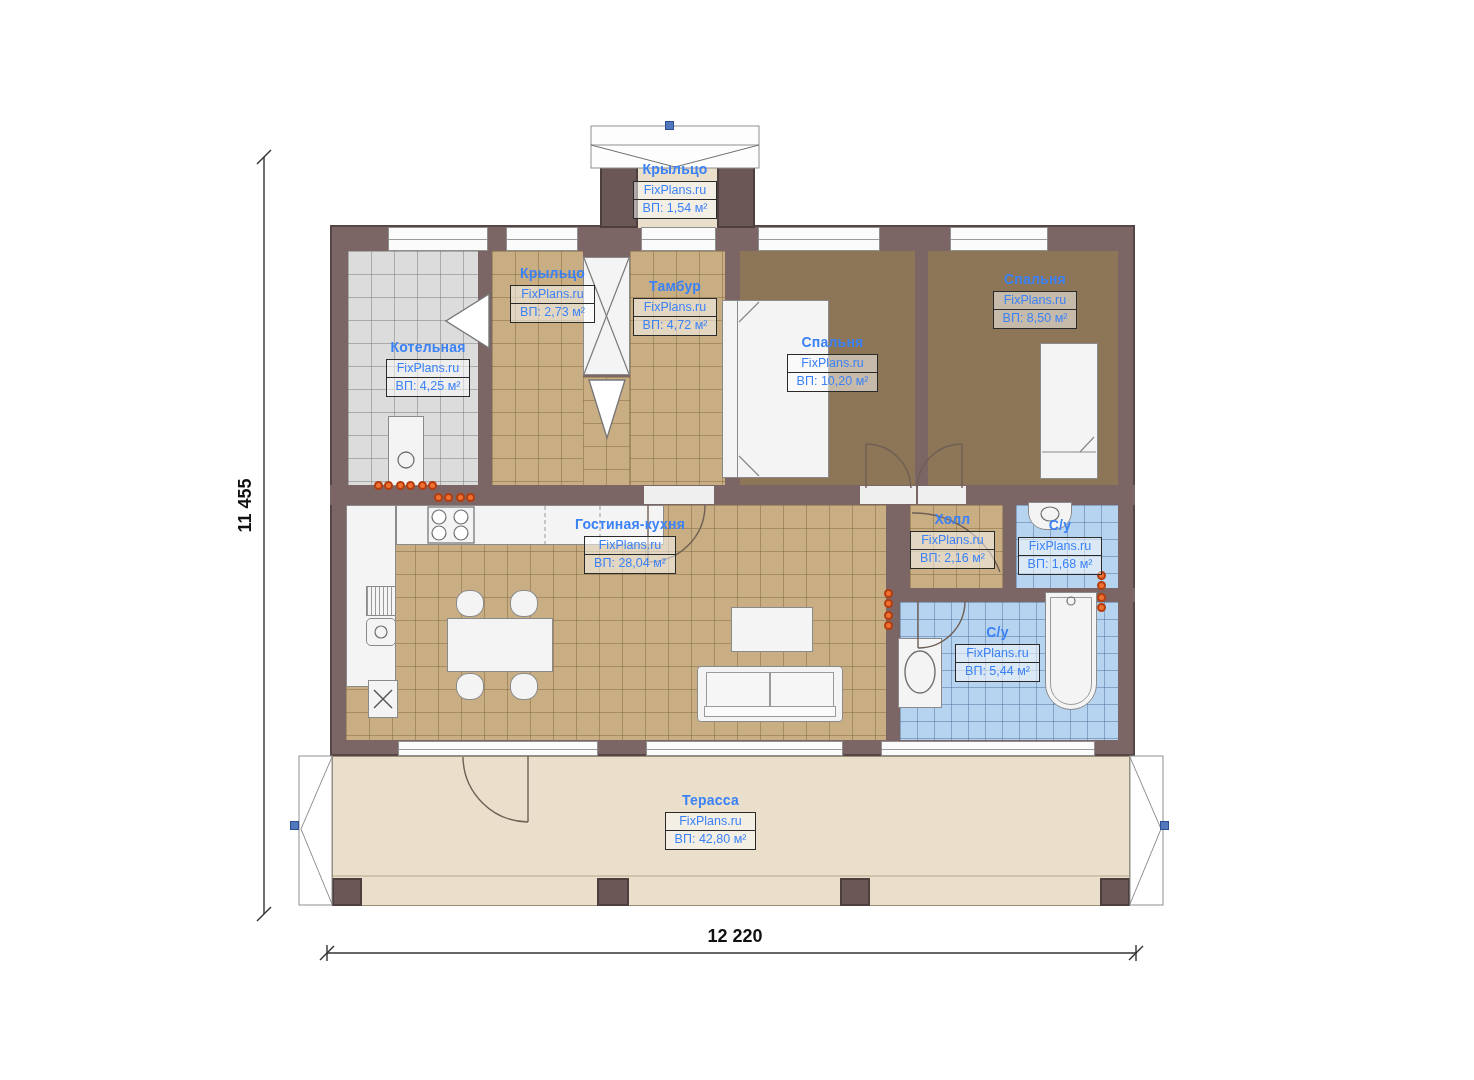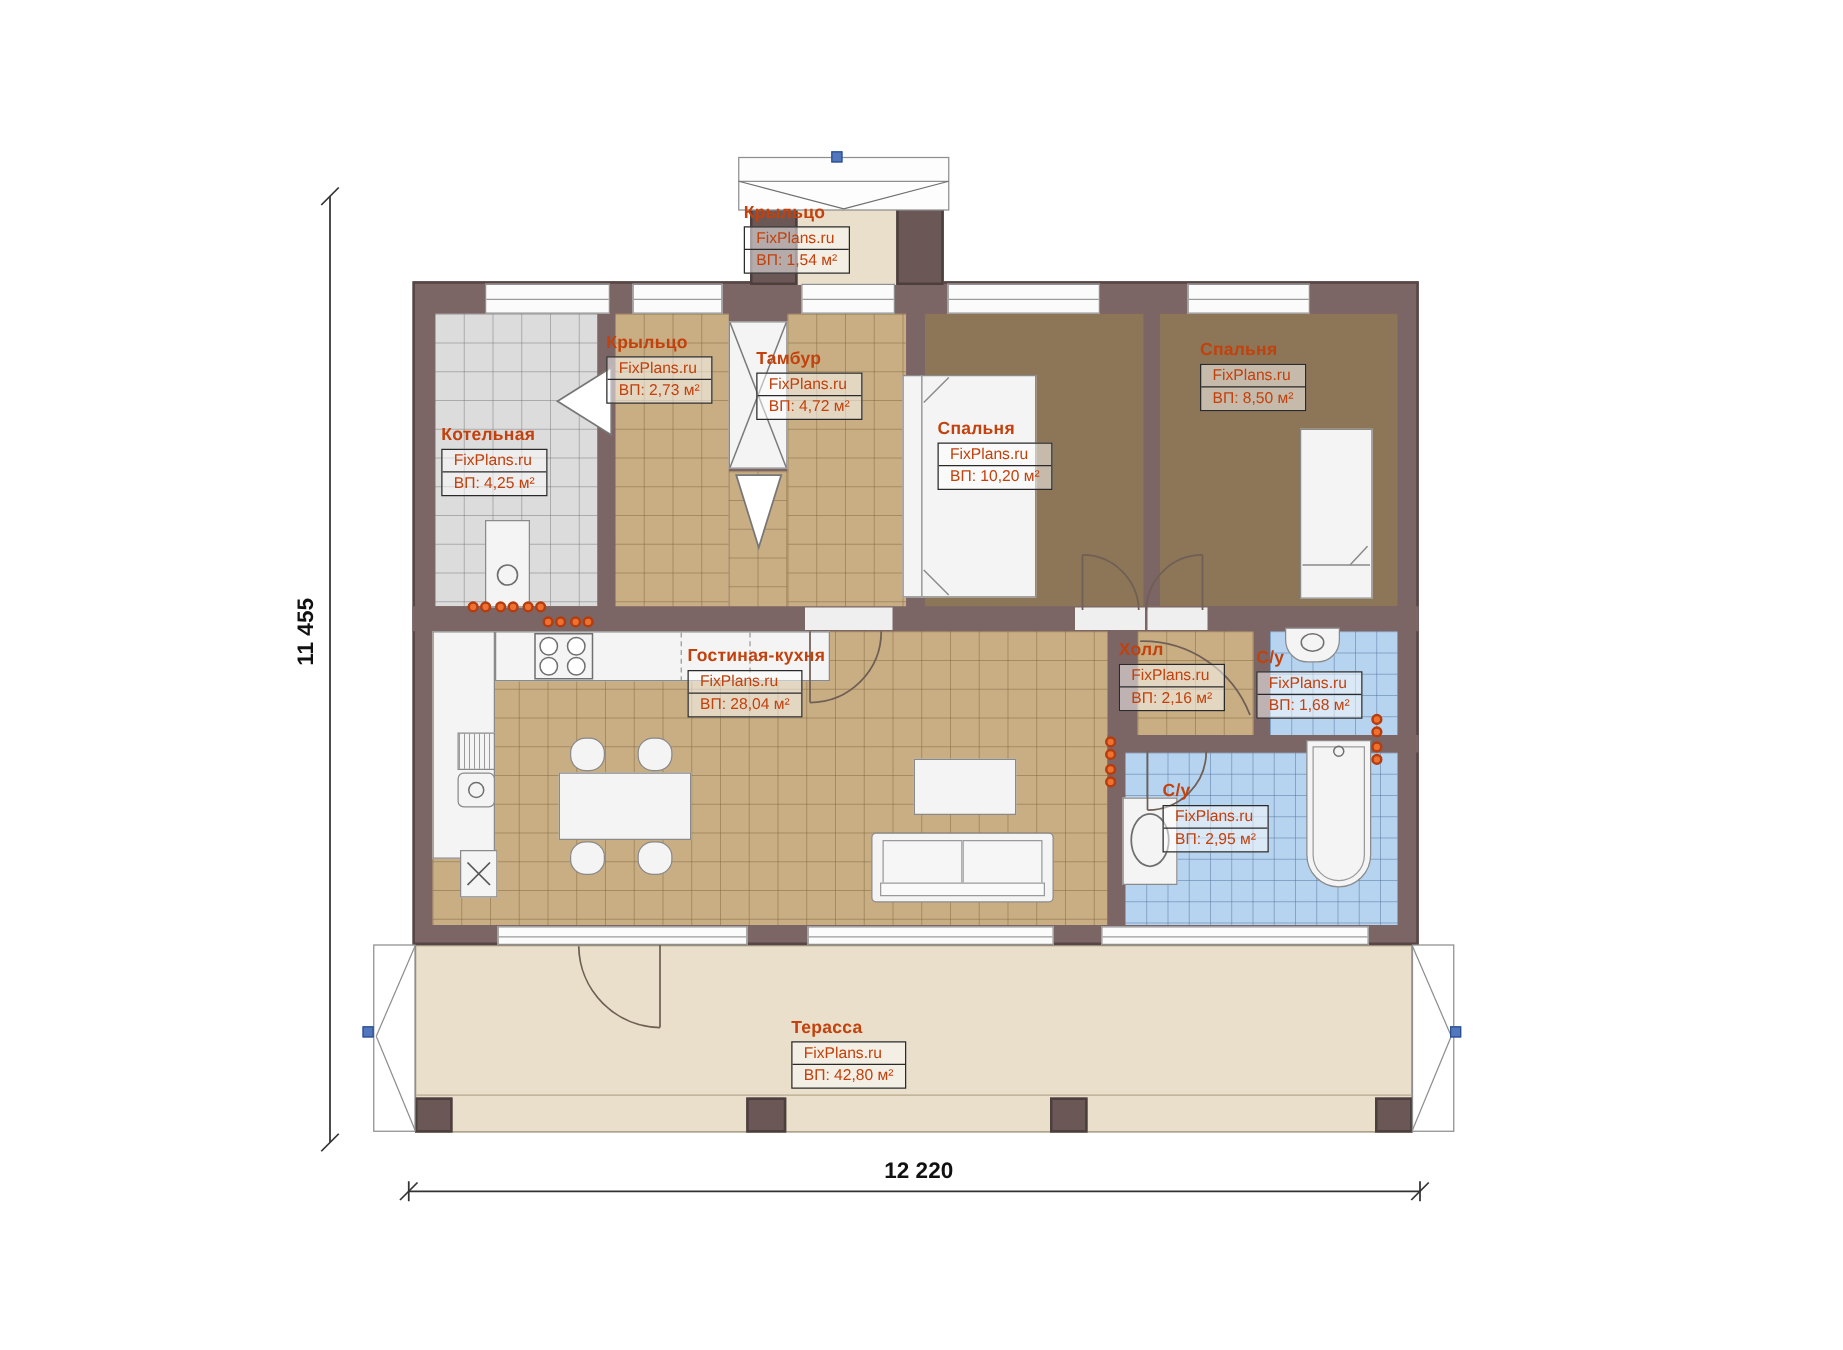--- a/index.html
+++ b/index.html
@@ -41,21 +41,21 @@
   
   .overlay{position:absolute;left:0;top:0;z-index:20;pointer-events:none;}
   
   .outlet{position:absolute;display:flex;gap:1px;z-index:25;}
   .outlet span{width:9px;height:9px;border-radius:50%;background:#f07030;border:2px solid #b43d10;box-sizing:border-box;}
   .outlet.vert{flex-direction:column;}
   
   .handle{position:absolute;width:9px;height:9px;background:#5377bd;border:1px solid #2b4f92;
           box-sizing:border-box;z-index:40;}
   
-  .room-label{position:absolute;text-align:left;color:#c2410c;z-index:30;line-height:1.25;}
+  .room-label{position:absolute;text-align:center;color:#3b82f6;z-index:30;line-height:1.25;}
   .rl-name{font-weight:bold;font-size:14px;margin-bottom:2px;letter-spacing:.2px;}
   .rl-box{display:inline-block;border:1px solid #2a2a2a;background:rgba(255,255,255,.5);}
   .rl-brand{font-size:12.5px;padding:1px 9px;border-bottom:1px solid #2a2a2a;white-space:nowrap;}
   .rl-area{font-size:12.5px;padding:1px 9px;white-space:nowrap;}
   
   .dim-label{position:absolute;font-weight:bold;font-size:18px;color:#111;z-index:30;text-align:center;}
   .dim-label.vert{transform:rotate(-90deg);transform-origin:center center;}
 </style>
 </head>
 <body>
@@ -312,21 +312,21 @@
       <div class="rl-area">ВП: 2,16 м²</div></div>
   </div>
   <div class="room-label" style="left:1005px;top:517px;width:110px;">
     <div class="rl-name">С/у</div>
     <div class="rl-box"><div class="rl-brand">FixPlans.ru</div>
       <div class="rl-area">ВП: 1,68 м²</div></div>
   </div>
   <div class="room-label" style="left:930px;top:624px;width:135px;">
     <div class="rl-name">С/у</div>
     <div class="rl-box"><div class="rl-brand">FixPlans.ru</div>
-      <div class="rl-area">ВП: 2,95 м²</div></div>
-  </div>
-  <div class="room-label" style="left:633px;top:792px;width:155px;margin-top:21px;">
+      <div class="rl-area">ВП: 5,44 м²</div></div>
+  </div>
+  <div class="room-label" style="left:633px;top:792px;width:155px;">
     <div class="rl-name">Терасса</div>
     <div class="rl-box"><div class="rl-brand">FixPlans.ru</div>
       <div class="rl-area">ВП: 42,80 м²</div></div>
   </div>
 
 </div>
 
 </body></html>

